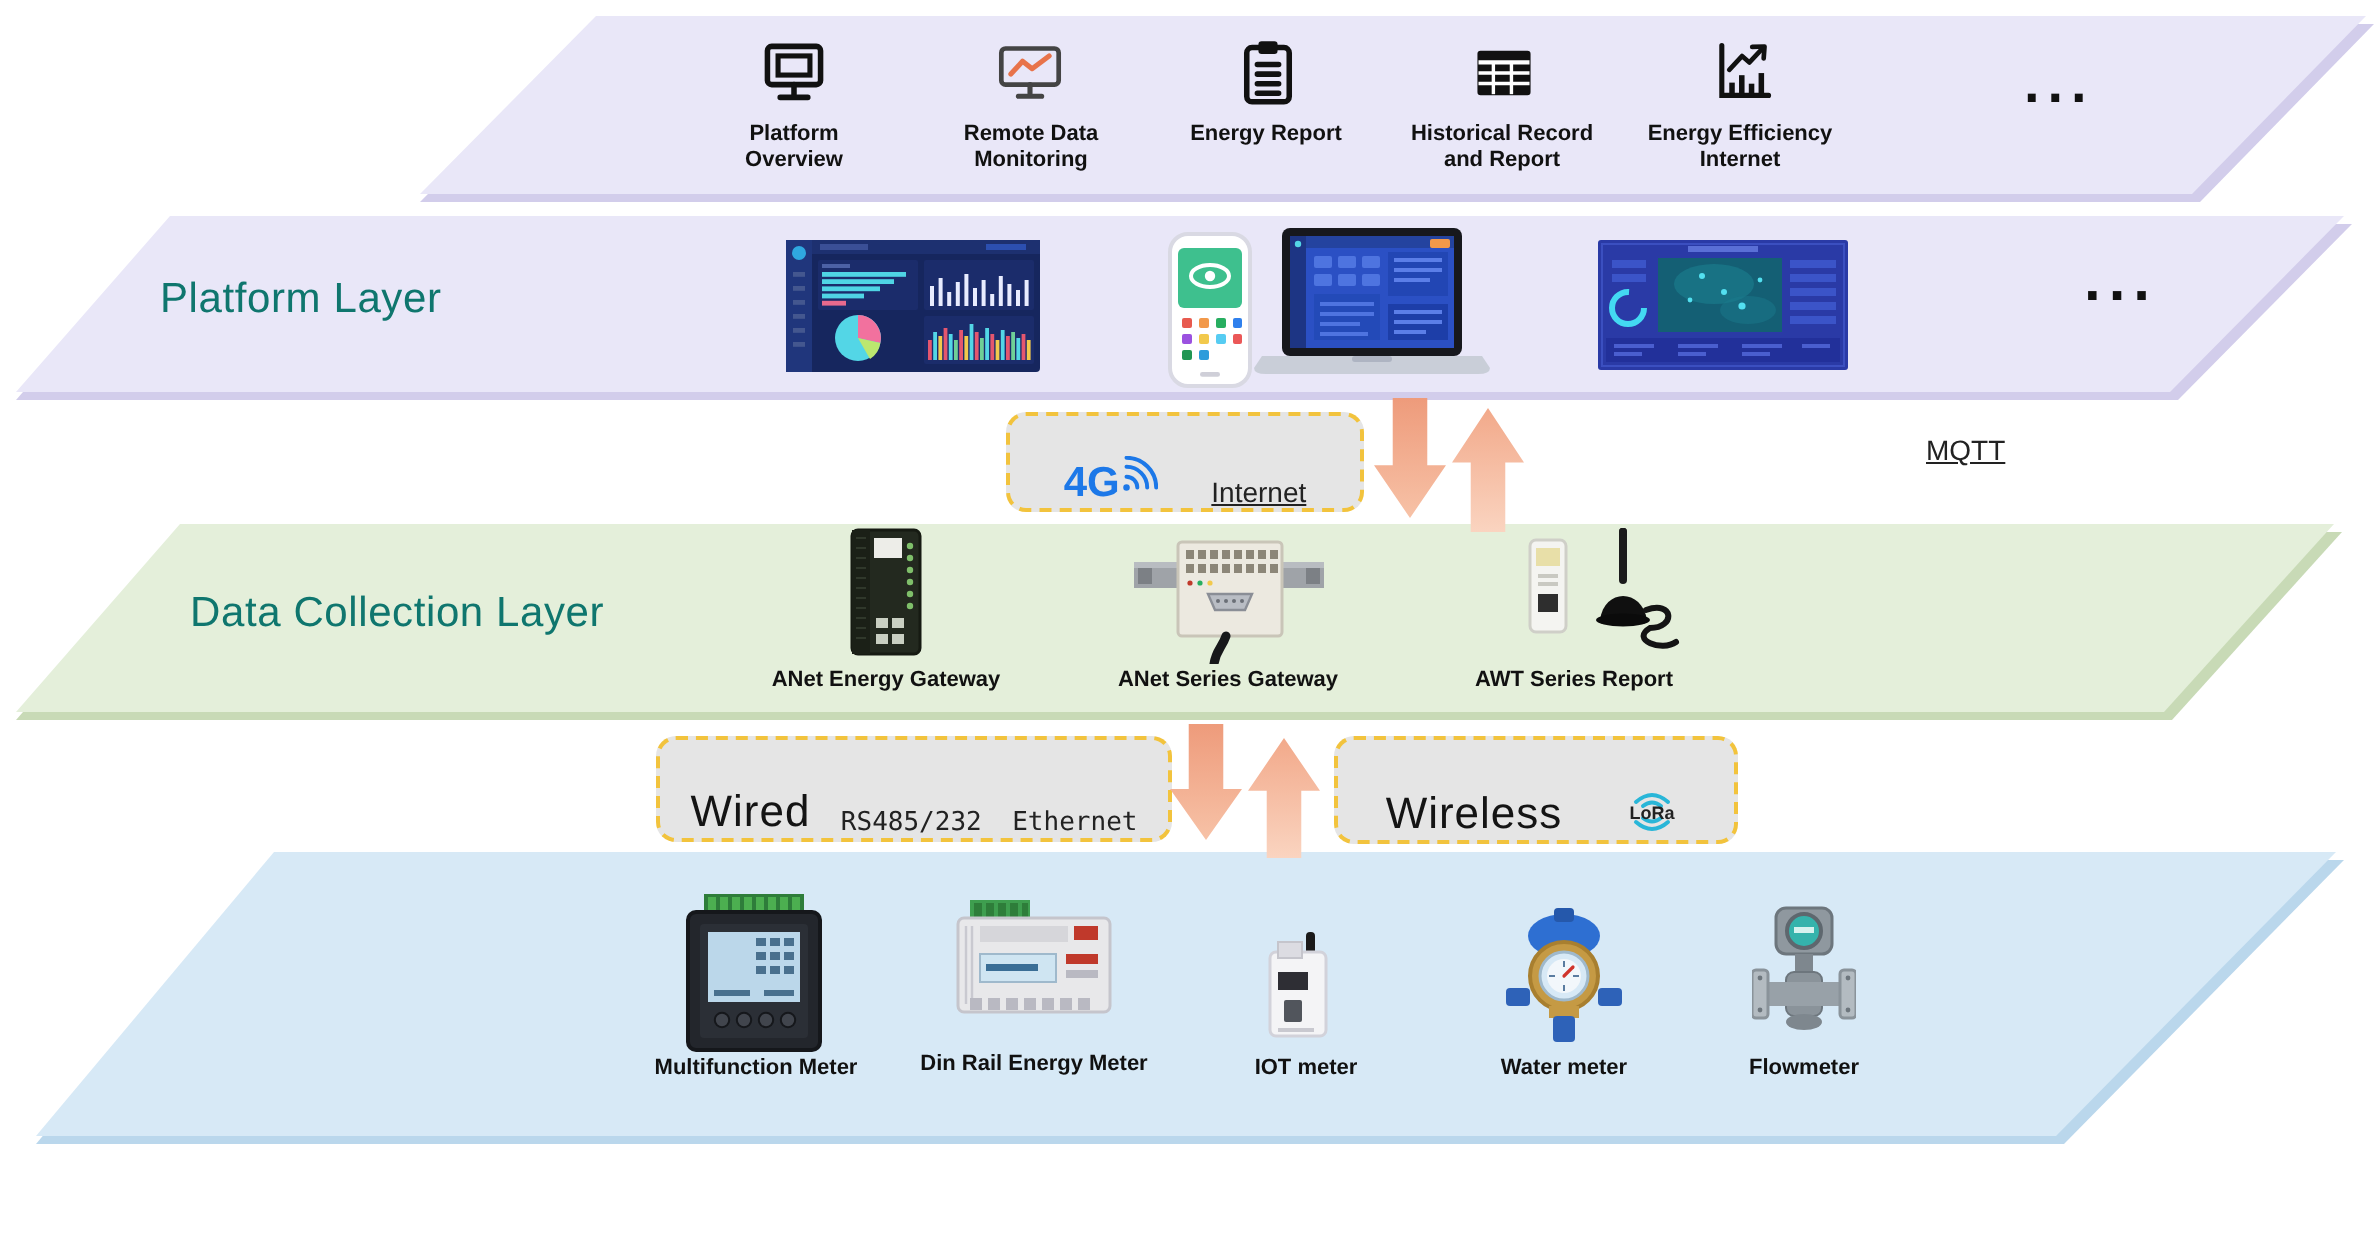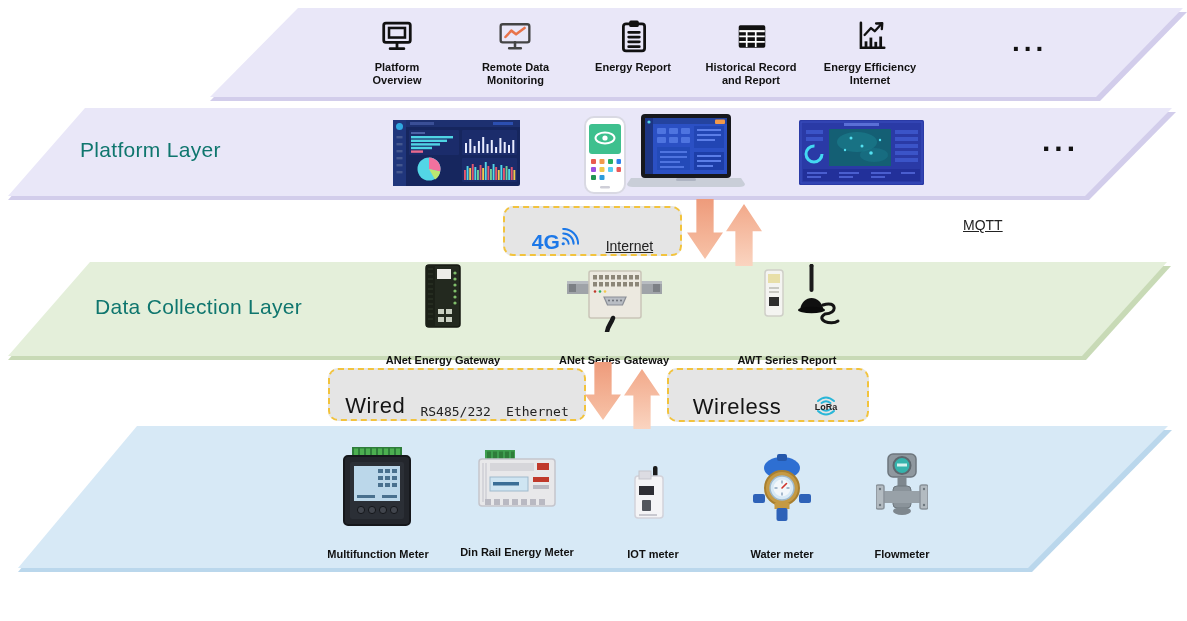--- a/index.html
+++ b/index.html
@@ -12,21 +12,21 @@
   .band-apps        {background:#e9e7f8;clip-path:polygon(298px 8px,1183px 8px,1096px 97px,210px 97px);}
   .band-platform-back{background:#d2cdeb;clip-path:polygon(85px 112px,1176px 112px,1089px 200px,8px 200px);}
   .band-platform    {background:#e9e7f8;clip-path:polygon(85px 108px,1172px 108px,1085px 196px,8px 196px);}
   .band-collect-back{background:#c8dab6;clip-path:polygon(90px 266px,1171px 266px,1086px 360px,8px 360px);}
   .band-collect     {background:#e4efda;clip-path:polygon(90px 262px,1167px 262px,1082px 356px,8px 356px);}
   .band-device-back {background:#bad7ec;clip-path:polygon(137px 430px,1172px 430px,1032px 572px,18px 572px);}
   .band-device      {background:#d7e9f6;clip-path:polygon(137px 426px,1168px 426px,1028px 568px,18px 568px);}
 
   .layer-title{font-size:21px;letter-spacing:.3px;color:#0f766e;white-space:nowrap;}
   .icon-label{font-size:11px;font-weight:bold;text-align:center;line-height:1.2;color:#111;}
-  .dev-label{font-size:11px;font-weight:bold;text-align:center;line-height:1.2;color:#111;margin-top:20px;}
+  .dev-label{font-size:11px;font-weight:bold;text-align:center;line-height:1.2;color:#111;}
   .ellipsis{font-weight:bold;color:#111;letter-spacing:4px;line-height:1;}
 
   .dash-box{position:absolute;border:2px dashed #f2c33d;border-radius:10px;background:#e5e5e5;
             display:flex;align-items:flex-end;}
   .arrow{position:absolute;}
   .arrow-down{clip-path:polygon(50% 100%,0 56%,26% 56%,26% 0,74% 0,74% 56%,100% 56%);
               background:linear-gradient(180deg,#ee9b7b,#f7c2a7);}
   .arrow-up{clip-path:polygon(50% 0,100% 44%,74% 44%,74% 100%,26% 100%,26% 44%,0 44%);
             background:linear-gradient(180deg,#f2a98a,#fad4c0);}
 

